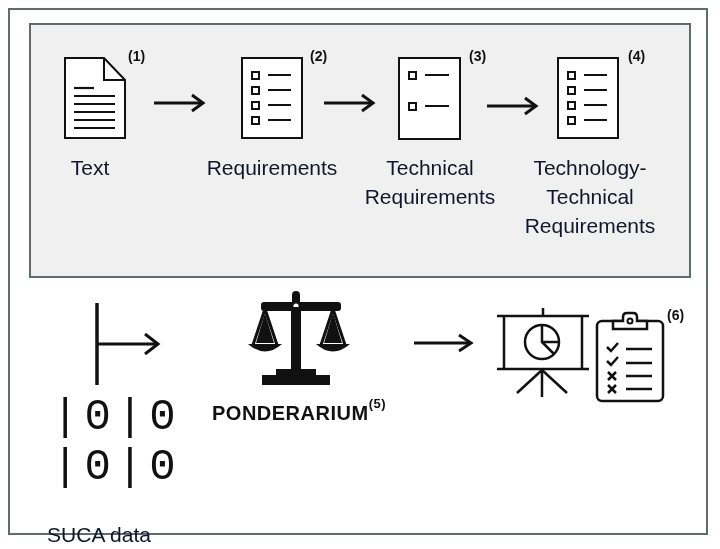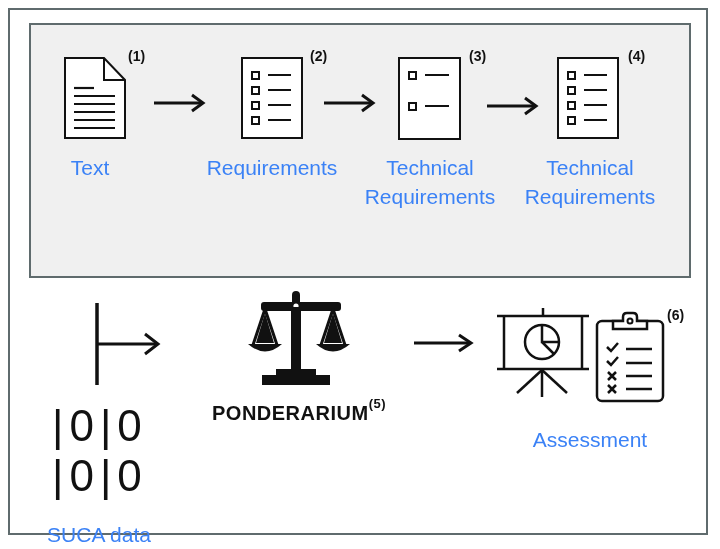--- a/index.html
+++ b/index.html
@@ -2,26 +2,26 @@
 <html><head>
 <meta charset="utf-8">
 <style>
   html, body { margin:0; padding:0; background:#ffffff; }
   body { width:720px; height:549px; position:relative; overflow:hidden;
          font-family:"Liberation Sans", "DejaVu Sans", sans-serif; color:#111; }
   .outer { position:absolute; left:8px; top:8px; width:700px; height:527px;
            border:2px solid #5f6b6d; background:#fff; box-sizing:border-box; }
   .inner { position:absolute; left:29px; top:23px; width:662px; height:255px;
            border:2px solid #5f6b6d; background:#f0f0f0; box-sizing:border-box; }
-  .lbl { position:absolute; font-size:21px; line-height:29px; text-align:center; color:#3b82f6; }
+  .lbl { position:absolute; font-size:21px; line-height:29px; text-align:center; color:#0f172a; }
   .num { position:absolute; font-size:14px; font-weight:bold; color:#111; }
   .brand { position:absolute; font-size:20px; font-weight:bold; letter-spacing:0.5px; color:#111;text-align:center; }
   .brand sup { font-size:13px; position:relative; top:-4px; }
-  .binary { position:absolute; font-family:Liberation Sans, sans-serif; font-size:44px;
-            letter-spacing:6px; line-height:50px; font-weight:200; color:#111;margin-top:9px; }
+  .binary { position:absolute; font-family:Liberation Mono, monospace; font-size:44px;
+            letter-spacing:6px; line-height:50px; font-weight:200; color:#111; }
   svg { position:absolute; overflow:visible; }
 </style>
 </head>
 <body>
 
 <div class="outer"></div>
 <div class="inner"></div>
 
 <svg style="left:64px;top:57px" width="62" height="82" viewBox="0 0 62 82">
   <path d="M1 1 H40 L61 23 V81 H1 Z" fill="#fff" stroke="#111" stroke-width="2"></path>
@@ -84,20 +84,21 @@
   <rect x="11" y="30" width="7" height="7" fill="none" stroke="#111" stroke-width="2"></rect>
   <rect x="11" y="45" width="7" height="7" fill="none" stroke="#111" stroke-width="2"></rect>
   <rect x="11" y="60" width="7" height="7" fill="none" stroke="#111" stroke-width="2"></rect>
   <line x1="27" y1="18" x2="50" y2="18" stroke="#111" stroke-width="2"></line>
   <line x1="27" y1="33" x2="50" y2="33" stroke="#111" stroke-width="2"></line>
   <line x1="27" y1="48" x2="50" y2="48" stroke="#111" stroke-width="2"></line>
   <line x1="27" y1="63" x2="50" y2="63" stroke="#111" stroke-width="2"></line>
 </svg>
 <div class="num" style="left:628px;top:48px">(4)</div>
 <div class="lbl" style="left:508px;top:153px;width:164px">
+  <div>Technology-</div>
   <div>Technical</div>
   <div>Requirements</div>
 </div>
 
 <svg style="left:95px;top:303px" width="66" height="82" viewBox="0 0 66 82">
   <line x1="2" y1="0" x2="2" y2="82" stroke="#111" stroke-width="3.5"></line>
   <line x1="2" y1="41" x2="62" y2="41" stroke="#111" stroke-width="3"></line>
   <path d="M50 31 L63 41 L50 51" fill="none" stroke="#111" stroke-width="3"></path>
 </svg>
 
@@ -154,14 +155,13 @@
   <path d="M12 50 L16 54 L23 46" fill="none" stroke="#111" stroke-width="2.5"></path>
   <path d="M13 61 L21 69 M21 61 L13 69" stroke="#111" stroke-width="2.5"></path>
   <path d="M13 74 L21 82 M21 74 L13 82" stroke="#111" stroke-width="2.5"></path>
   <line x1="31" y1="38" x2="57" y2="38" stroke="#111" stroke-width="2.5"></line>
   <line x1="31" y1="52" x2="57" y2="52" stroke="#111" stroke-width="2.5"></line>
   <line x1="31" y1="65" x2="57" y2="65" stroke="#111" stroke-width="2.5"></line>
   <line x1="31" y1="78" x2="57" y2="78" stroke="#111" stroke-width="2.5"></line>
 </svg>
 <div class="num" style="left:667px;top:307px">(6)</div>
 <div class="lbl" style="left:510px;top:425px;width:160px">
-  <div>Assessment</div>
 </div>
 
 </body></html>

